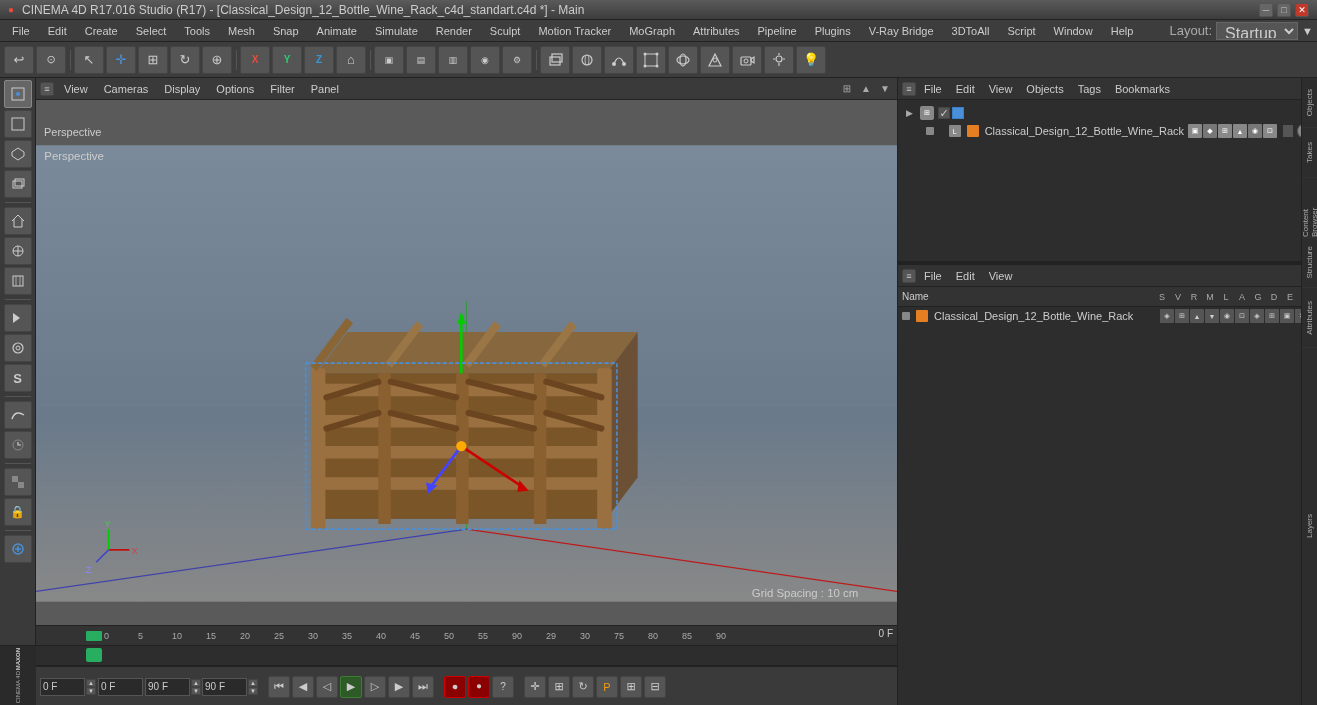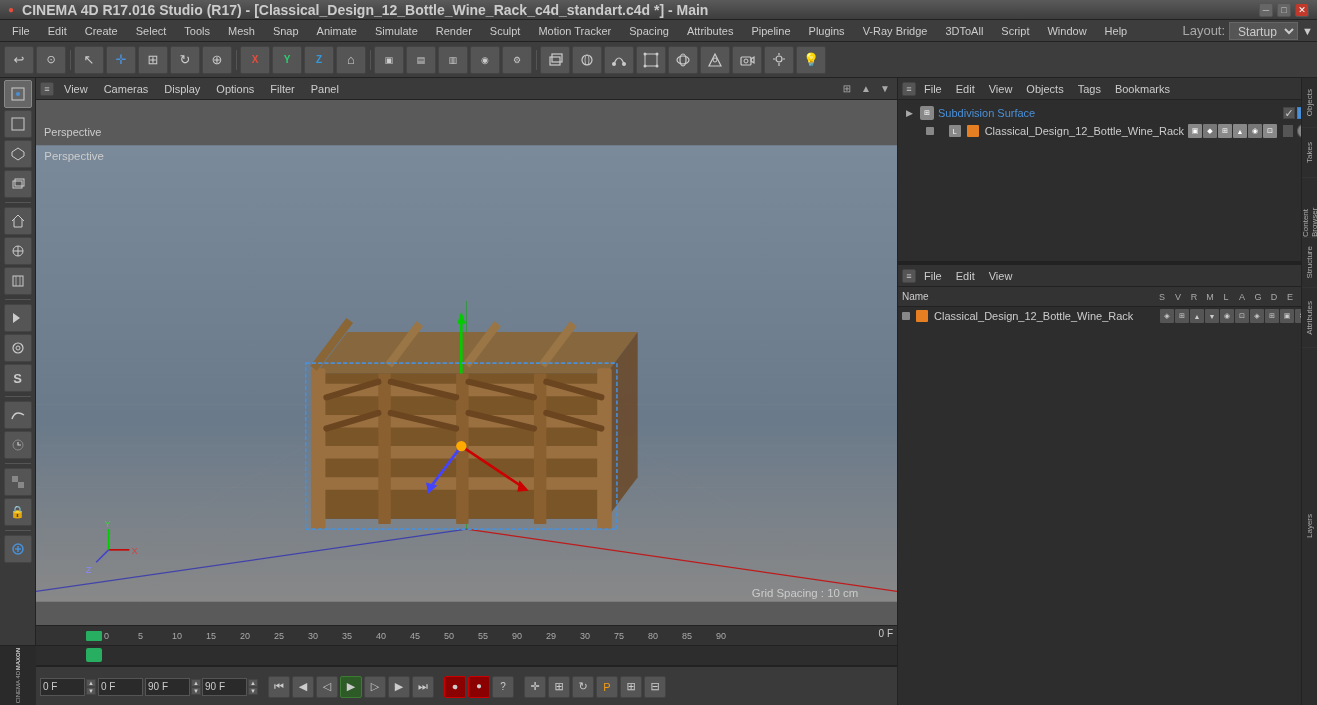--- a/index.html
+++ b/index.html
@@ -11,21 +11,21 @@
     #title-bar-controls { display: flex; gap: 4px; }
     .win-btn { width: 14px; height: 14px; border-radius: 2px; border: 1px solid #555; cursor: pointer; display: flex; align-items: center; justify-content: center; font-size: 9px; }
     .win-btn-min { background: #666; }
     .win-btn-max { background: #666; }
     .win-btn-close { background: #c0392b; color: white; }
 
     
     #menu-bar { height: 22px; background: #3d3d3d; display: flex; align-items: center; padding: 0 4px; border-bottom: 1px solid #222; gap: 2px; }
     .menu-item { padding: 2px 8px; color: #ccc; cursor: pointer; font-size: 11px; border-radius: 2px; white-space: nowrap; }
     #menu-right { margin-left: auto; display: flex; align-items: center; gap: 4px; }
-    .layout-select { background: #555; color: #ccc; border: 1px solid #666; padding: 1px 4px; font-size: 12px; height: 18px; }
+    .layout-select { background: #555; color: #ccc; border: 1px solid #666; padding: 1px 4px; font-size: 16px; height: 18px; }
 
     
     #toolbar { height: 36px; background: #3d3d3d; display: flex; align-items: center; padding: 0 4px; border-bottom: 1px solid #222; gap: 2px; }
     .tb-btn { width: 30px; height: 28px; background: #555; border: 1px solid #444; border-radius: 2px; cursor: pointer; display: flex; align-items: center; justify-content: center; color: #ccc; font-size: 13px; flex-shrink: 0; }
     .tb-separator { width: 4px; height: 28px; display: flex; align-items: center; justify-content: center; }
     .tb-separator::after { content: ''; width: 1px; height: 20px; background: #555; }
 
     
     #main-layout { display: flex; height: calc(705px - 20px - 22px - 36px); }
 
@@ -81,21 +81,21 @@
     .transport-icon { width: 22px; height: 22px; background: #555; border: 1px solid #444; border-radius: 2px; cursor: pointer; display: flex; align-items: center; justify-content: center; font-size: 11px; color: #ccc; }
     .transport-icon.red { background: #8b0000; border-color: #c00; }
     .transport-icon.play { background: #2d5a27; border-color: #3a7d31; }
   </style>
 </head>
 <body>
 
 <div id="title-bar">
   <div id="title-bar-left">
     <span style="color:#e74c3c;font-weight:bold;font-size:10px;">●</span>
-    <span style="font-size:14px;color:#ccc;font-weight:bold;">CINEMA 4D R17.016 Studio (R17) - [Classical_Design_12_Bottle_Wine_Rack_c4d_standart.c4d *] - Main</span>
+    <span style="font-size:12px;color:#ccc;">CINEMA 4D R17.016 Studio (R17) - [Classical_Design_12_Bottle_Wine_Rack_c4d_standart.c4d *] - Main</span>
   </div>
   <div id="title-bar-controls">
     <div class="win-btn win-btn-min">─</div>
     <div class="win-btn win-btn-max">□</div>
     <div class="win-btn win-btn-close">✕</div>
   </div>
 </div>
 
 <div id="menu-bar">
   <span class="menu-item">File</span>
@@ -103,21 +103,21 @@
   <span class="menu-item">Create</span>
   <span class="menu-item">Select</span>
   <span class="menu-item">Tools</span>
   <span class="menu-item">Mesh</span>
   <span class="menu-item">Snap</span>
   <span class="menu-item">Animate</span>
   <span class="menu-item">Simulate</span>
   <span class="menu-item">Render</span>
   <span class="menu-item">Sculpt</span>
   <span class="menu-item">Motion Tracker</span>
-  <span class="menu-item">Spacing</span>
+  <span class="menu-item">MoGraph</span>
   <span class="menu-item">Attributes</span>
   <span class="menu-item">Pipeline</span>
   <span class="menu-item">Plugins</span>
   <span class="menu-item">V-Ray Bridge</span>
   <span class="menu-item">3DToAll</span>
   <span class="menu-item">Script</span>
   <span class="menu-item">Window</span>
   <span class="menu-item">Help</span>
   <div id="menu-right">
     <span style="color:#aaa;font-size:13px;">Layout:</span>
@@ -521,21 +521,20 @@
         <span class="obj-menu">View</span>
         <span class="obj-menu">Objects</span>
         <span class="obj-menu">Tags</span>
         <span class="obj-menu">Bookmarks</span>
       </div>
       <div id="obj-content">
 
         <div class="obj-row" style="padding:2px 4px;">
           <span style="width:10px;color:#aaa;font-size:9px;">▶</span>
           <div style="width:14px;height:14px;background:#888;border-radius:2px;display:flex;align-items:center;justify-content:center;font-size:7px;color:white;flex-shrink:0;">⊞</div>
-          <span style="color:#4a90d9;font-size:11px;flex:1;">Subdivision Surface</span>
           <div style="display:flex;gap:2px;">
             <div style="width:12px;height:12px;background:#555;border:1px solid #444;display:flex;align-items:center;justify-content:center;cursor:pointer;">✓</div>
             <div style="width:12px;height:12px;background:#4a90d9;border:1px solid #3a80c9;display:flex;align-items:center;justify-content:center;cursor:pointer;"></div>
           </div>
         </div>
 
         <div class="obj-row" style="padding:2px 4px 2px 24px;">
           <div style="width:8px;height:8px;background:#888;border-radius:1px;flex-shrink:0;"></div>
           <span style="width:8px;"></span>
           <div style="width:12px;height:12px;background:#888;border-radius:1px;display:flex;align-items:center;justify-content:center;font-size:7px;color:white;flex-shrink:0;">L</div>

